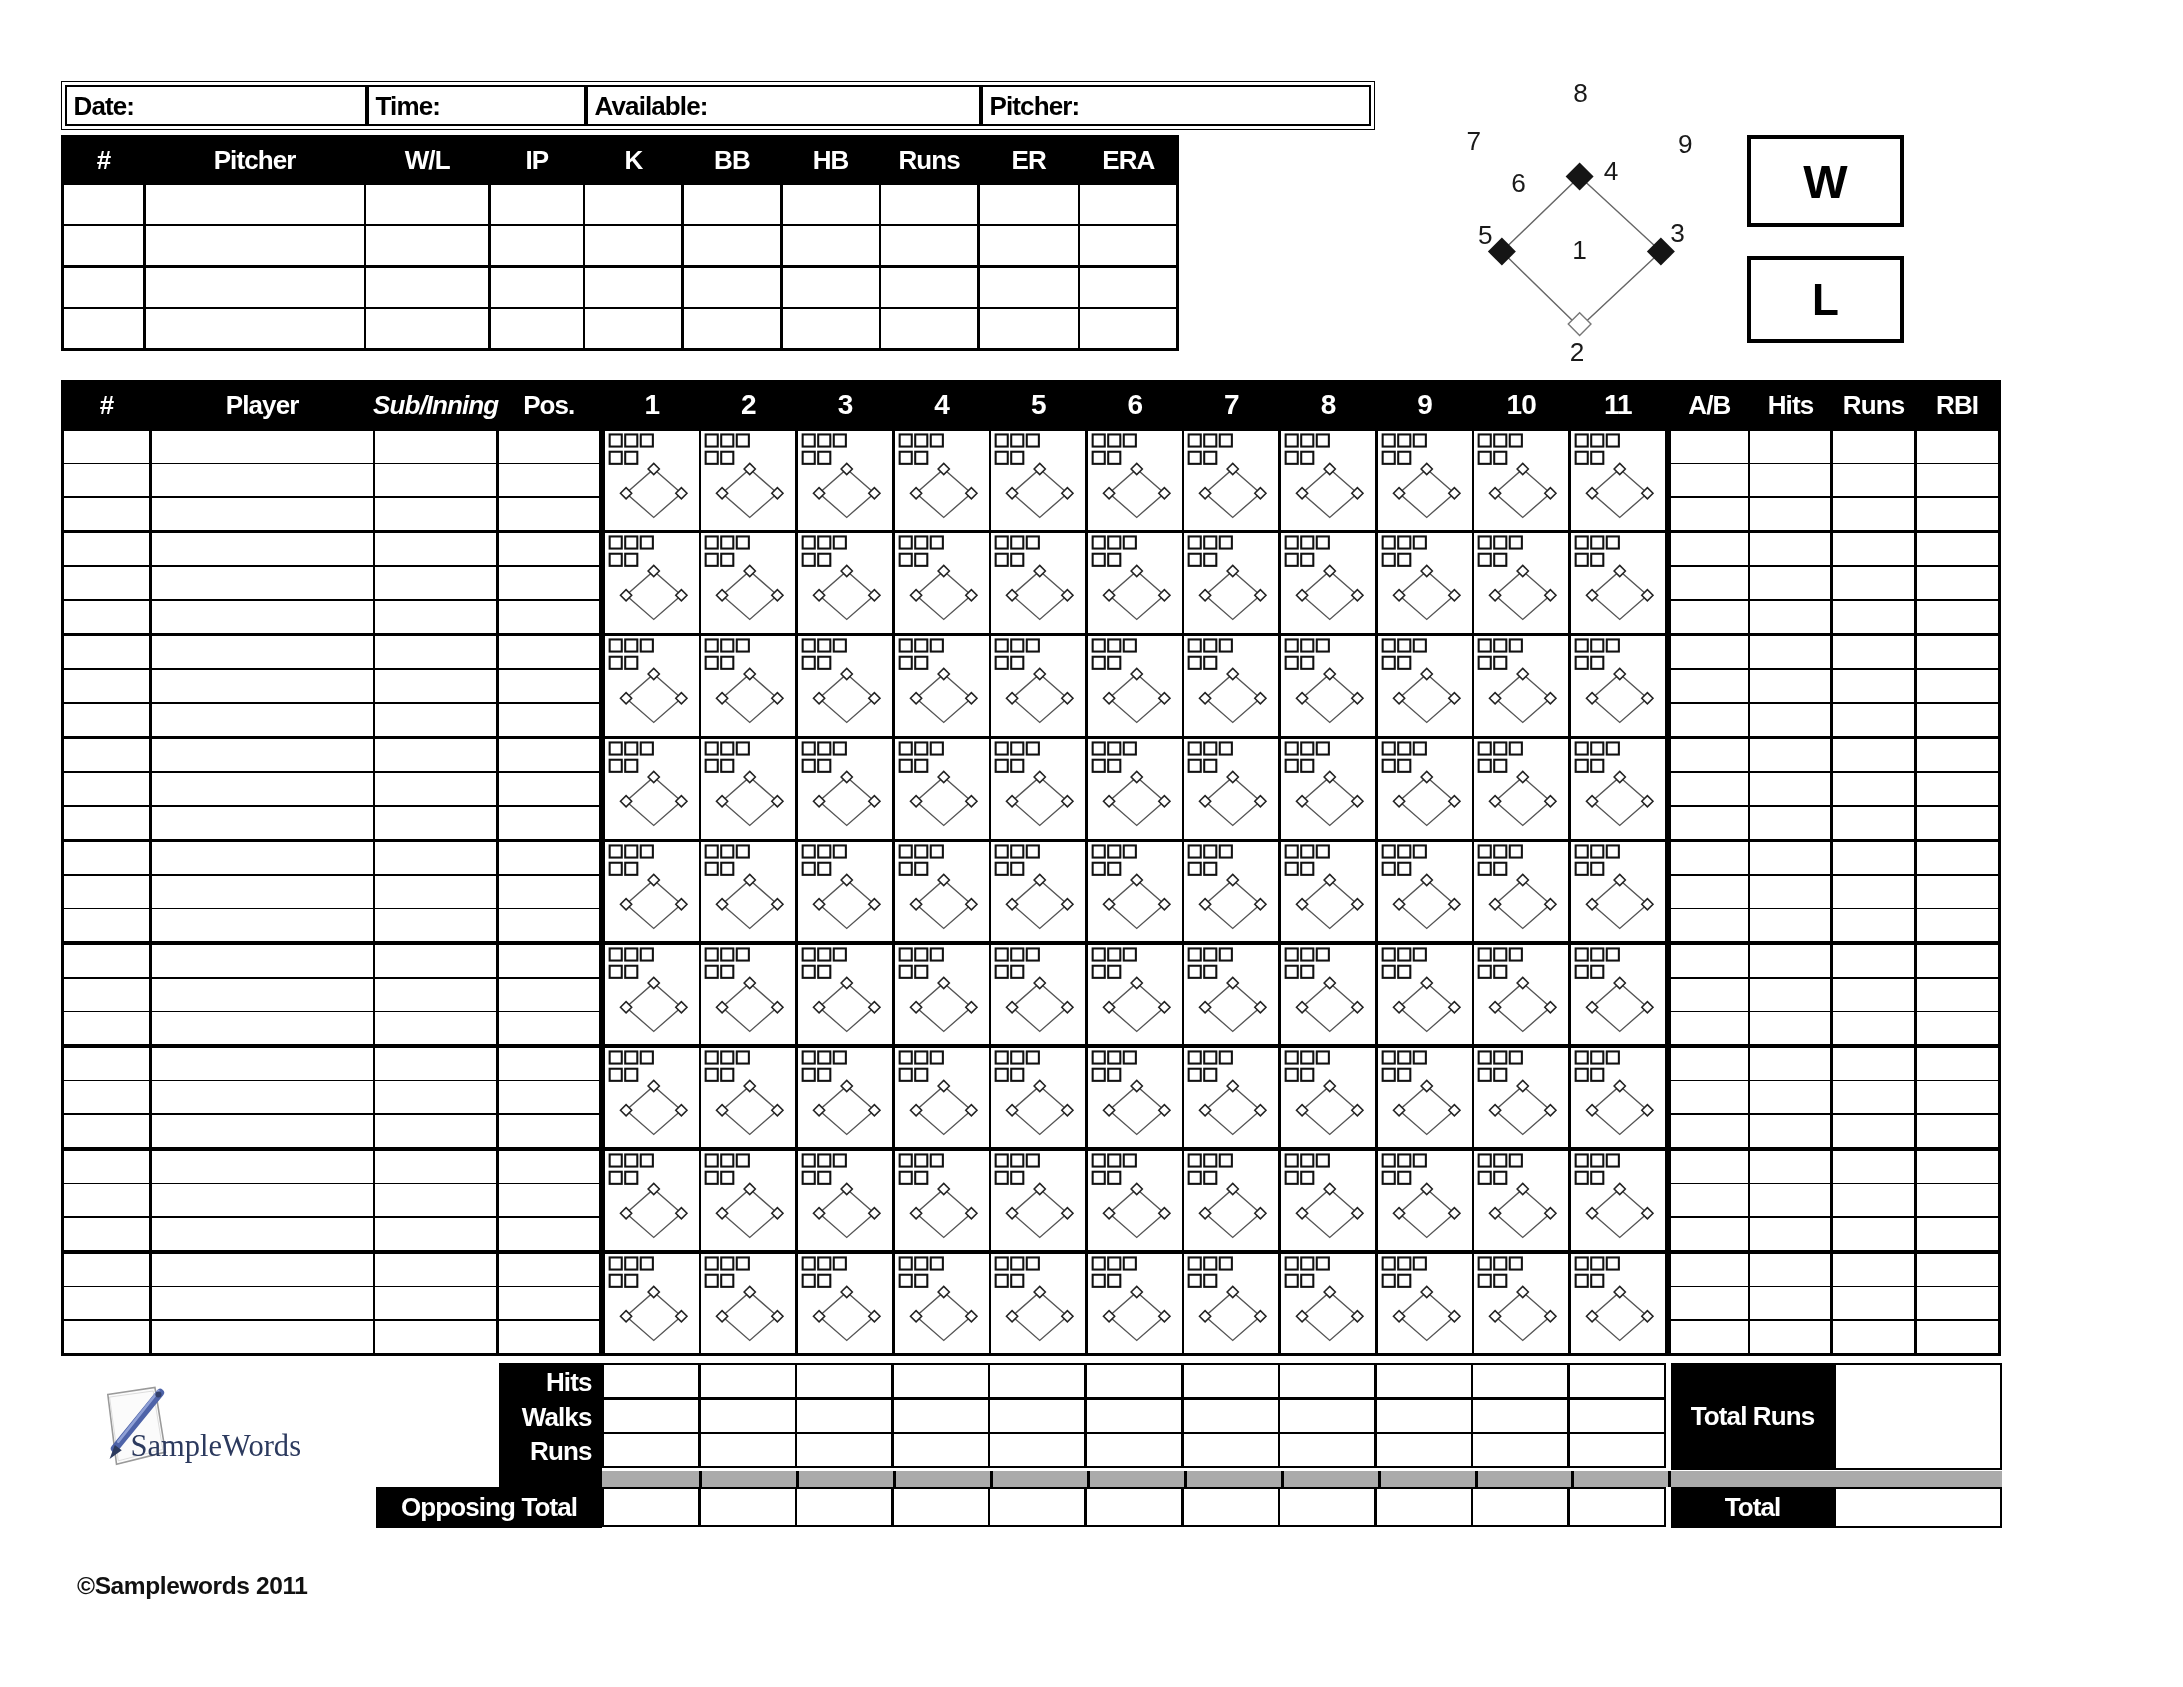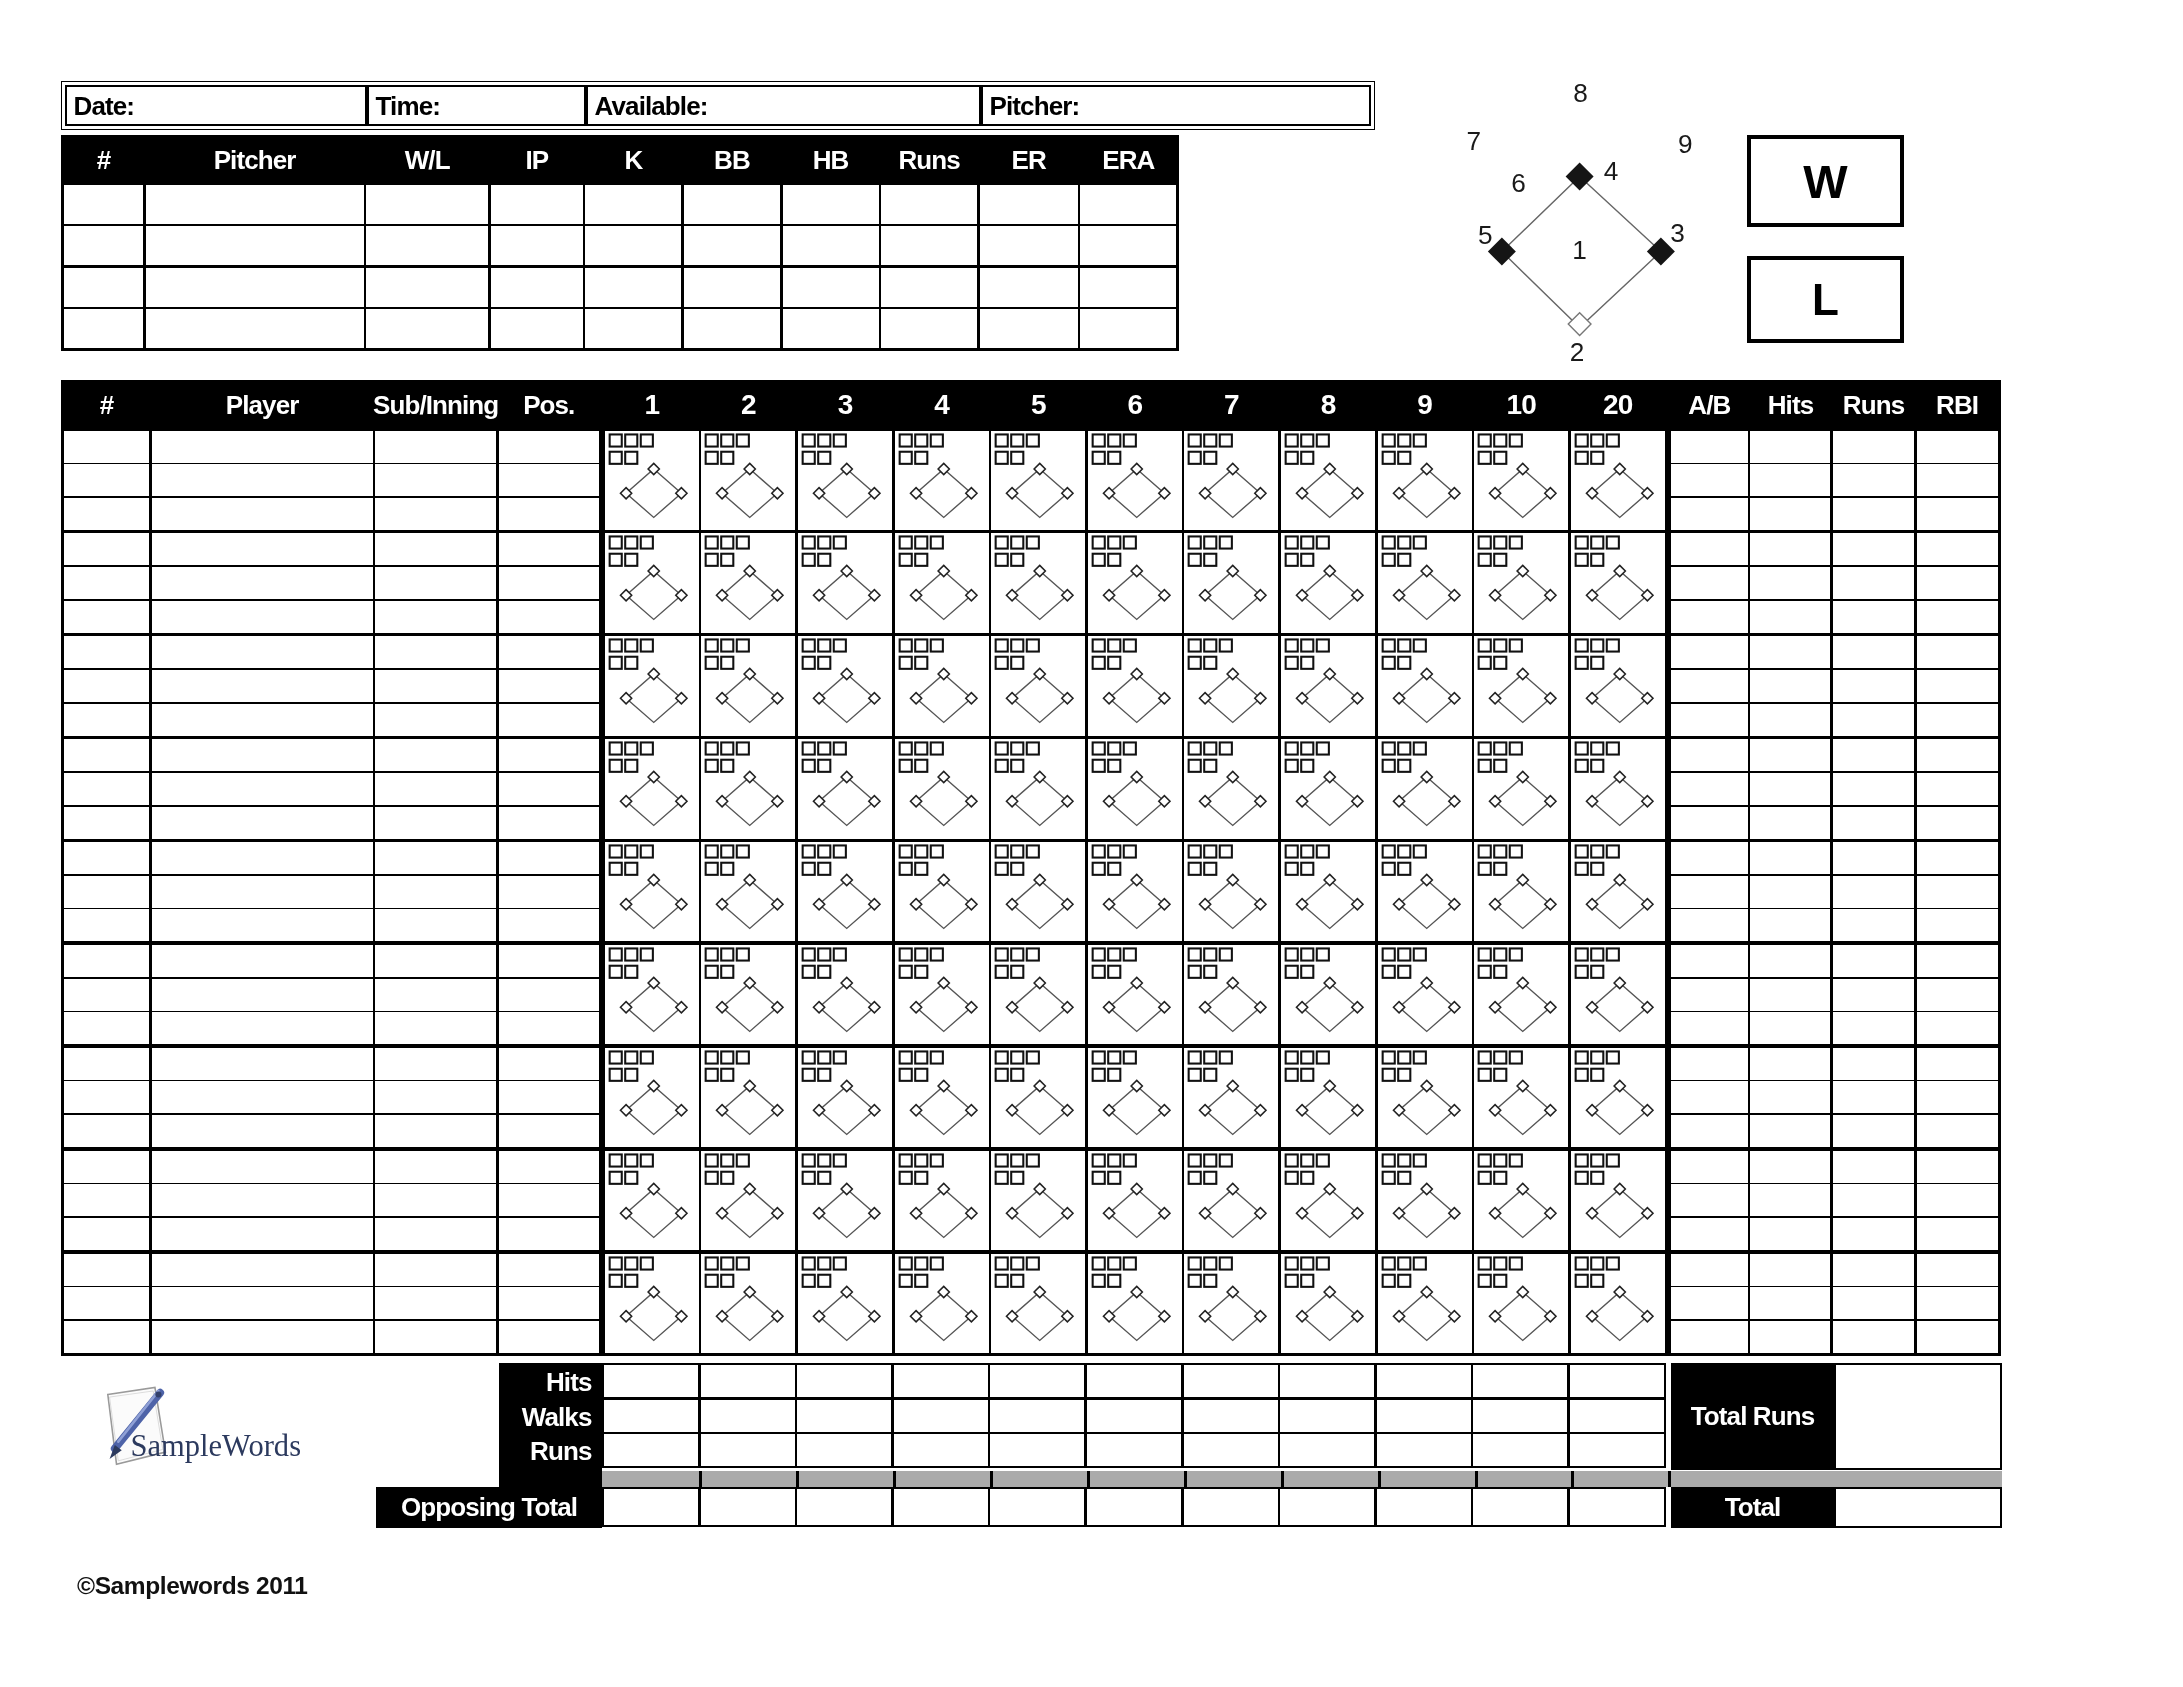--- a/index.html
+++ b/index.html
@@ -171,33 +171,33 @@
     <span>W</span>
   </div>
   <div class="result-box" id="loss-box">
     <span>L</span>
   </div>
 
   <div class="main-grid" id="main-grid">
     <div class="main-header" id="main-header" style="grid-template-columns: 85px 221px 121px 100px 0.9px repeat(11, 94px) 0.9px 77px 80px 81px 81px;">
         <div class="hcell" style="grid-area: 1 / 1;">#</div>
         <div class="hcell" style="grid-area: 1 / 2;">Player</div>
-        <div class="hcell" style="grid-area: 1 / 3;">Sub/Inning</div>
+        <div class="hcell" style="grid-area: 1 / 3; font-style: italic;">Sub/Inning</div>
         <div class="hcell" style="grid-area: 1 / 4;">Pos.</div>
         <div class="hcell" style="grid-area: 1 / 6; font-size: 28px;">1</div>
         <div class="hcell" style="grid-area: 1 / 7; font-size: 28px;">2</div>
         <div class="hcell" style="grid-area: 1 / 8; font-size: 28px;">3</div>
         <div class="hcell" style="grid-area: 1 / 9; font-size: 28px;">4</div>
         <div class="hcell" style="grid-area: 1 / 10; font-size: 28px;">5</div>
         <div class="hcell" style="grid-area: 1 / 11; font-size: 28px;">6</div>
         <div class="hcell" style="grid-area: 1 / 12; font-size: 28px;">7</div>
         <div class="hcell" style="grid-area: 1 / 13; font-size: 28px;">8</div>
         <div class="hcell" style="grid-area: 1 / 14; font-size: 28px;">9</div>
         <div class="hcell" style="grid-area: 1 / 15; font-size: 28px;">10</div>
-        <div class="hcell" style="grid-area: 1 / 16; font-size: 28px;">20</div>
+        <div class="hcell" style="grid-area: 1 / 16; font-size: 28px;">11</div>
         <div class="hcell" style="grid-area: 1 / 18;">A/B</div>
         <div class="hcell" style="grid-area: 1 / 19;">Hits</div>
         <div class="hcell" style="grid-area: 1 / 20;">Runs</div>
         <div class="hcell" style="grid-area: 1 / 21;">RBI</div>
       </div>
   <div class="block" style="grid-template-columns: 85px 221px 121px 100px 0.9px repeat(11, 94px) 0.9px 77px 80px 81px 81px;">
         <div class="cell" style="grid-area: 1 / 1;"></div>
         <div class="cell" style="grid-area: 2 / 1;"></div>
         <div class="cell" style="grid-area: 3 / 1;"></div>
         <div class="cell" style="grid-area: 1 / 2;"></div>

